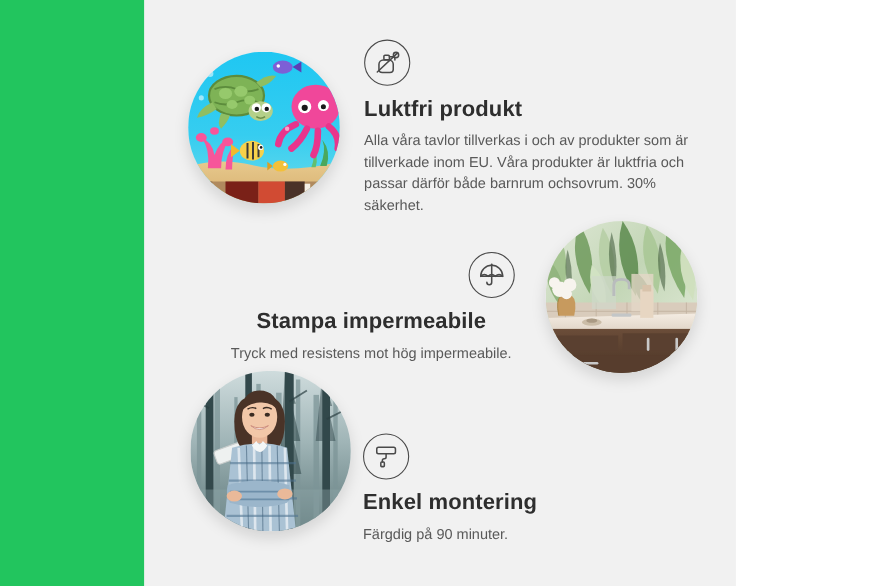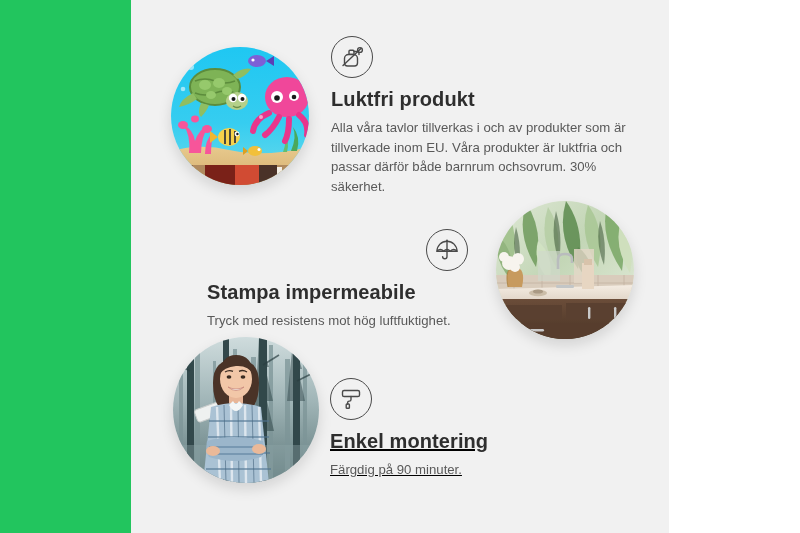--- a/index.html
+++ b/index.html
@@ -70,26 +70,26 @@
     letter-spacing: 0.1px;
     line-height: 1.15;
   }
   .feature p {
     margin: 0;
     font-size: 13.2px;
     line-height: 1.48;
     color: #595959;
   }
   .feature.align-left  { text-align: left; }
-  .feature.align-right { text-align: left; }
+  .feature.align-right { text-align: center; }
 
   
   #feature-odour   { left: 331px; top: 36px;  width: 300px; }
   #feature-damp    { left: 207px; top: 229px; width: 261px; }
-  #feature-mount   { left: 330px; top: 378px; width: 270px; text-decoration: underline; }
+  #feature-mount   { left: 330px; top: 394px; width: 270px; }
 
   
   #disc-underwater { left: 171px; top: 47px;  width: 138px; height: 138px; }
   #disc-bathroom   { left: 496px; top: 201px; width: 138px; height: 138px; }
   #disc-painter    { left: 173px; top: 337px; width: 146px; height: 146px; }
 
   svg { display: block; }
 </style>
 </head>
 <body>
@@ -401,21 +401,21 @@
     <div class="icon-wrap">
       <svg width="26" height="26" viewBox="0 0 26 26" fill="none" stroke="#4a4a4a" stroke-width="1.4" stroke-linecap="round" stroke-linejoin="round">
         <path d="M3 14.2 a10 10 0 0 1 20 0 z"></path>
         <path d="M3 14.2 q3.3 -3.4 6.7 0 q3.3 -3.4 6.6 0 q3.4 -3.4 6.7 0"></path>
         <path d="M13 4.2 V14.2"></path>
         <path d="M13 14.2 v5.4 a2.2 2.2 0 0 1-4.4 0"></path>
         <circle cx="13" cy="3.4" r="0.9" fill="#4a4a4a" stroke="none"></circle>
       </svg>
     </div>
     <h3>Stampa impermeabile</h3>
-    <p>Tryck med resistens mot hög luftfuktighet.</p>
+    <p>Tryck med resistens mot hög impermeabile.</p>
   </div>
 
   <div class="feature align-left" id="feature-mount">
     <div class="icon-wrap">
       <svg width="26" height="26" viewBox="0 0 26 26" fill="none" stroke="#4a4a4a" stroke-width="1.4" stroke-linecap="round" stroke-linejoin="round">
         <rect x="4.5" y="4.5" width="17" height="6" rx="1.6"></rect>
         <path d="M13 10.5 v3 a1.6 1.6 0 0 1-1.6 1.6 h-0.2 a1.6 1.6 0 0 0-1.6 1.6 V18"></path>
         <rect x="8.2" y="18" width="3.2" height="4.2" rx="0.8"></rect>
       </svg>
     </div>

